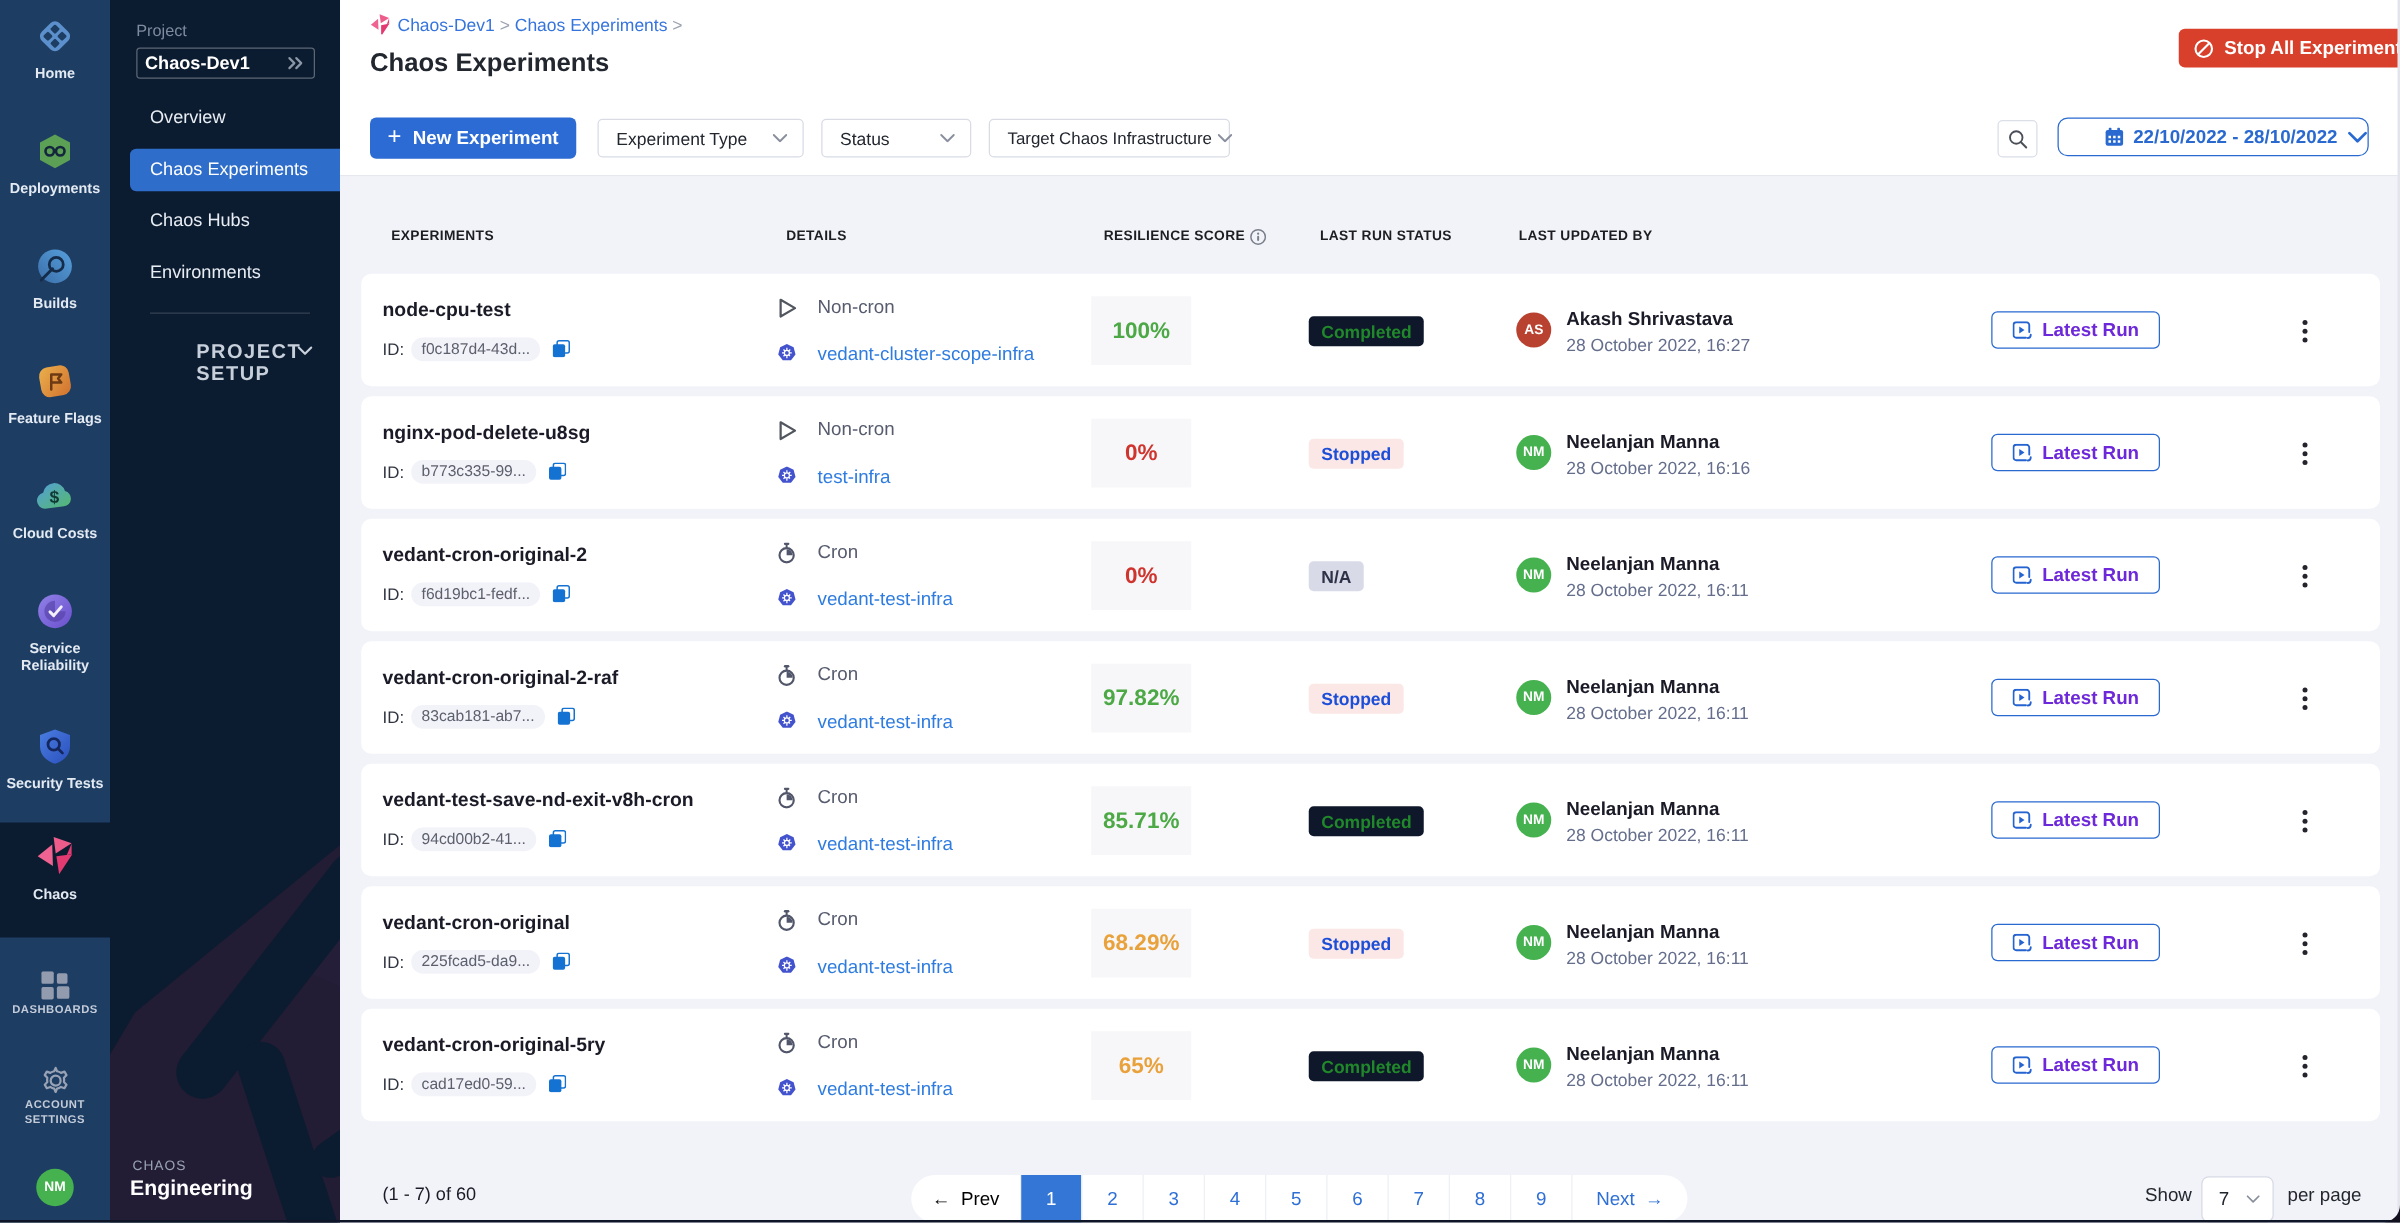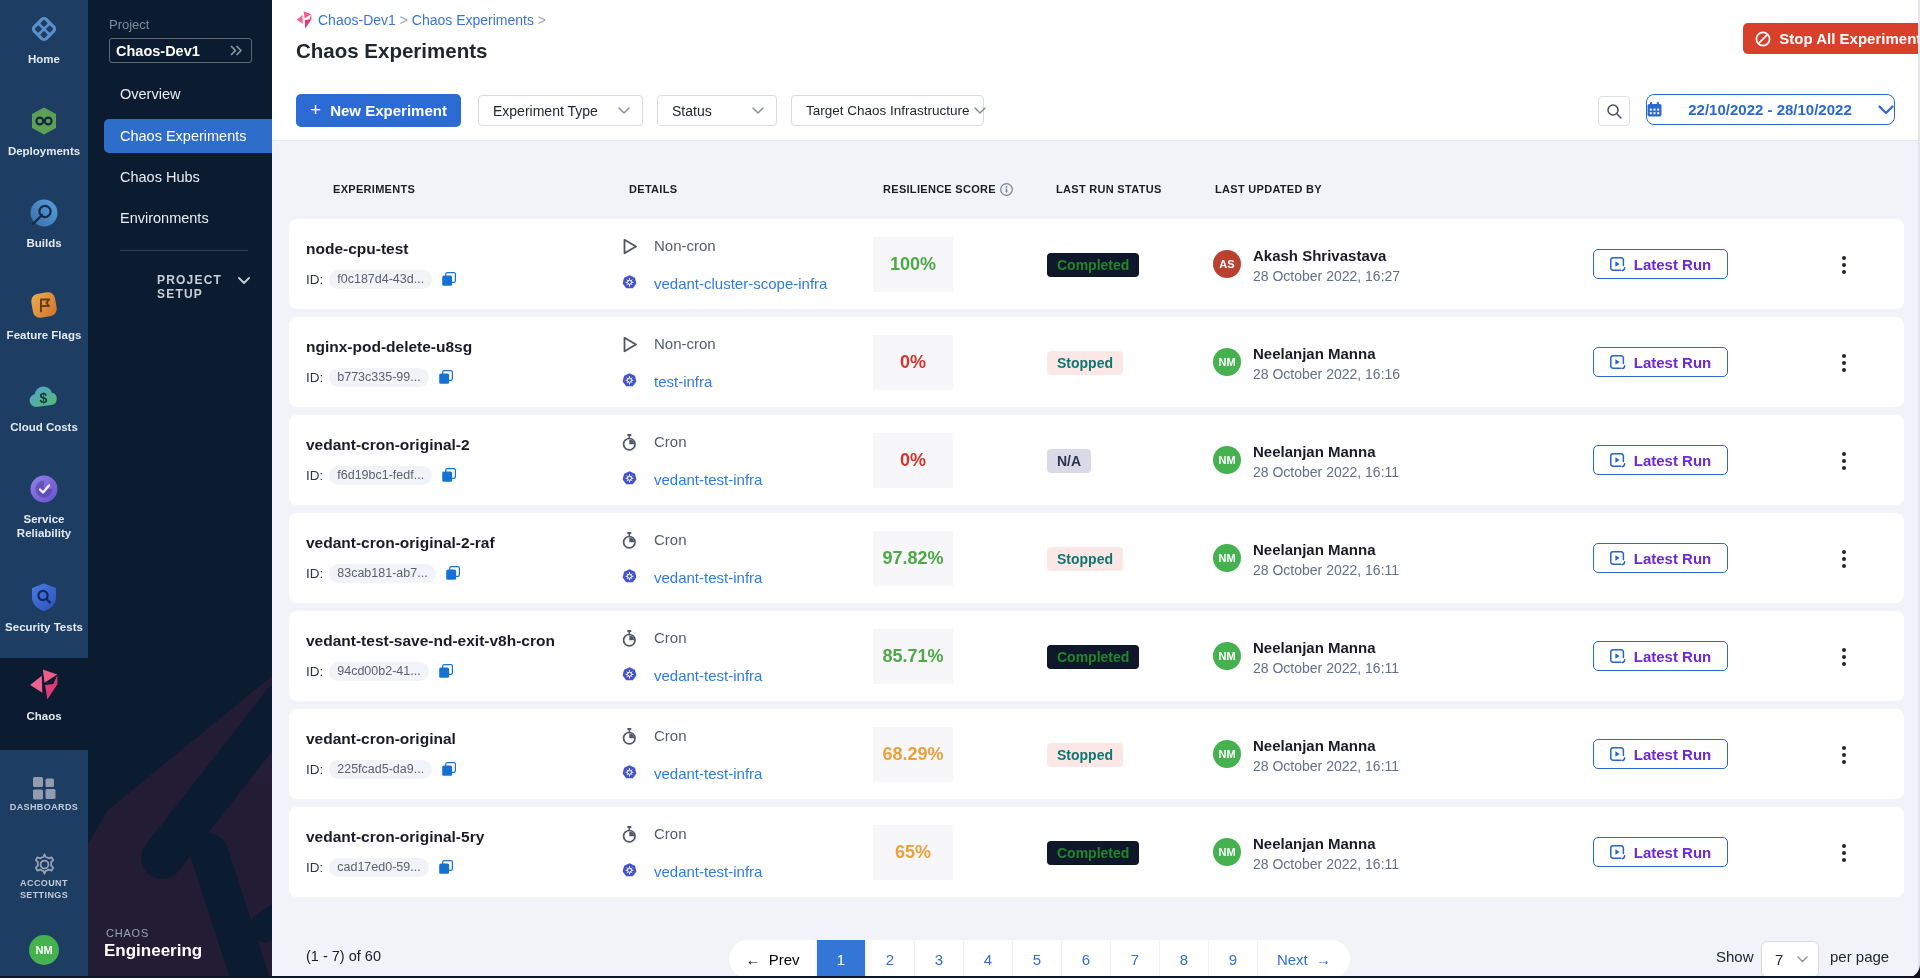--- a/index.html
+++ b/index.html
@@ -20,37 +20,37 @@
 #main{position:absolute;left:272px;top:0;width:1648px;height:978px;background:#f2f3f8;}
 #hdr{position:absolute;left:0;top:0;width:1648px;height:141px;background:#fff;border-bottom:1px solid #e6e8f0;}
 .blink{color:#3674dd;}
 .bc{font-size:14px;}
 #title{position:absolute;left:24px;top:39px;font-size:20.5px;font-weight:bold;color:#22262e;}
 .btn{display:flex;align-items:center;justify-content:center;border-radius:5px;font-weight:bold;}
 #stopbtn{position:absolute;left:1424px;top:23px;width:199px;height:31px;background:#d8402b;color:#fff;font-size:15px;gap:8px;margin-left:47px;}
 #newbtn{position:absolute;left:24px;top:94px;width:165px;height:33px;background:#2c6bd3;color:#fff;font-size:15px;gap:9px;}
 .drop{position:absolute;top:95px;height:31px;background:#fff;border:1px solid #d9dbe5;border-radius:4px;display:flex;align-items:center;justify-content:space-between;padding:0 12px 0 14px;font-size:14px;color:#22262e;white-space:nowrap;}
 #searchbtn{position:absolute;left:1326px;top:96px;width:32px;height:30px;background:#fff;border:1px solid #dcdee8;border-radius:4px;display:flex;align-items:center;justify-content:center;}
-#datebtn{position:absolute;left:1374px;top:94px;width:249px;height:31px;border:1.5px solid #2a6ad0;border-radius:8px;background:#fff;display:flex;align-items:center;justify-content:space-between;gap:8px;color:#2a6ad0;font-size:15px;font-weight:bold;}
+#datebtn{position:absolute;left:1374px;top:94px;width:249px;height:31px;border:1.5px solid #2a6ad0;border-radius:8px;background:#fff;display:flex;align-items:center;justify-content:flex-end;gap:8px;color:#2a6ad0;font-size:15px;font-weight:bold;}
 
 .th{position:absolute;top:183px;font-size:11px;font-weight:bold;color:#1c1d21;letter-spacing:.3px;}
 .row{position:absolute;left:17px;width:1615px;height:90px;background:#fff;border-radius:8px;}
 .name{position:absolute;left:17px;top:21px;font-size:15.5px;font-weight:bold;color:#1b1b28;}
 .idrow{position:absolute;left:17px;top:50px;height:20px;display:flex;align-items:center;}
 .idlbl{font-size:13.5px;color:#2f3440;margin-right:6px;}
 .idpill{background:#f2f2f9;border-radius:10px;height:19px;line-height:19px;padding:0 8px;font-size:12.5px;color:#5c5f6c;}
 .cpy{margin-left:10px;}
 .dico{position:absolute;left:333px;}
 .dtxt{position:absolute;left:365px;top:18px;font-size:15px;color:#565b6e;}
 .dlnk{position:absolute;left:365px;top:56px;font-size:15px;color:#2e7ce0;}
 .score{position:absolute;left:584px;top:18px;width:80px;height:55px;background:#f7f7f9;display:flex;align-items:center;justify-content:center;font-size:18px;font-weight:bold;}
 .g{color:#4ca945;}.r{color:#cf352e;}.o{color:#e9a23b;}
 .badge{position:absolute;left:758px;top:34px;height:24px;line-height:24px;border-radius:4px;padding:0 10px;font-size:14px;font-weight:bold;}
 .done{background:#0f172a;color:#20872a;}
-.stop{background:#fbe8e6;color:#0f766e;}
+.stop{background:#fbe8e6;color:#1d4ed8;}
 .na{background:#d8dae7;color:#2e3248;}
 .av{position:absolute;left:924px;top:31px;width:28px;height:28px;border-radius:50%;color:#fff;font-size:11px;font-weight:bold;display:flex;align-items:center;justify-content:center;}
 .red{background:#b8412f;}.grn{background:#45b14f;}
 .uname{position:absolute;left:964px;top:28px;font-size:15px;font-weight:bold;color:#1b1b28;}
 .udate{position:absolute;left:964px;top:49px;font-size:14px;color:#646e8c;}
 .runbtn{position:absolute;left:1304px;top:30px;width:135px;height:30px;border:1.5px solid #2a6ad0;border-radius:5px;color:#6d28d9;font-size:15px;font-weight:bold;display:flex;align-items:center;justify-content:center;gap:8px;background:#fff;}
 .kebab{position:absolute;left:1553px;top:37px;}
 .kebab i{display:block;width:4px;height:4px;border-radius:50%;background:#23242c;margin-bottom:3px;}
 
 #count{position:absolute;left:34px;top:948px;font-size:14.5px;color:#1b1b28;}
@@ -214,21 +214,21 @@
             <path d="M7 1.5 L11 5.5 L7 9.5"></path>
           </g>
         </svg>
 </div>
 <div class="n2item" style="top:86px;">Overview</div>
 <div id="selbar"></div>
 <div class="n2item" style="top:128px;color:#fff;">Chaos Experiments</div>
 <div class="n2item" style="top:169px;">Chaos Hubs</div>
 <div class="n2item" style="top:210px;">Environments</div>
 <div class="abs" style="left:32px;top:250px;width:128px;height:1px;background:#354153;"></div>
-<div class="abs" style="left:32px;top:273px;font-size:12px;font-weight:bold;color:#c7cfdb;letter-spacing:1.2px;padding-left:37px;">PROJECT SETUP</div>
+<div class="abs" style="left:32px;top:273px;font-size:16px;font-weight:bold;color:#c7cfdb;letter-spacing:1.2px;padding-left:37px;">PROJECT SETUP</div>
 <svg class="abs" style="left:150px;top:277px;" width="12" height="7" viewBox="0 0 12 7">
         <path d="M1 1 L6 6 L11 1" stroke="#c7cfdb" stroke-width="1.8" fill="none" stroke-linecap="round" stroke-linejoin="round"></path>
       </svg>
 <div class="abs" style="left:18px;top:927px;font-size:11px;color:#99a3b4;letter-spacing:.8px;">CHAOS</div>
 <div class="abs" style="left:16px;top:941px;font-size:17px;font-weight:bold;color:#fff;">Engineering</div>
 </div>
 <div id="main">
 <div id="hdr">
 <svg class="abs" style="left:24px;top:11px;" width="16" height="17" viewBox="0 0 26 28">
           <g>
@@ -274,21 +274,21 @@
               <rect x="10.2" y="10.2" width="2" height="2"></rect>
             </g>
           </svg>
 22/10/2022 - 28/10/2022
 <svg width="16" height="10" viewBox="0 0 16 10">
             <path d="M1.5 1.5 L8 8 L14.5 1.5" stroke="#2a6ad0" stroke-width="2.2" fill="none" stroke-linecap="round" stroke-linejoin="round"></path>
           </svg>
 </div>
 </div>
 
-<div class="th" style="left:41px;margin-left:20px;">EXPERIMENTS</div>
+<div class="th" style="left:41px;">EXPERIMENTS</div>
 <div class="th" style="left:357px;">DETAILS</div>
 <div class="th" style="left:611px;">RESILIENCE SCORE</div>
 <svg class="abs" style="left:728px;top:183px;" width="13" height="13" viewBox="0 0 13 13">
         <circle cx="6.5" cy="6.5" r="5.8" fill="none" stroke="#7a7f8c" stroke-width="1.2"></circle>
         <circle cx="6.5" cy="3.9" r=".9" fill="#7a7f8c"></circle>
         <rect x="5.7" y="5.6" width="1.6" height="4.2" rx=".8" fill="#7a7f8c"></rect>
       </svg>
 <div class="th" style="left:784px;">LAST RUN STATUS</div>
 <div class="th" style="left:943px;">LAST UPDATED BY</div>
 <div id="rows">

